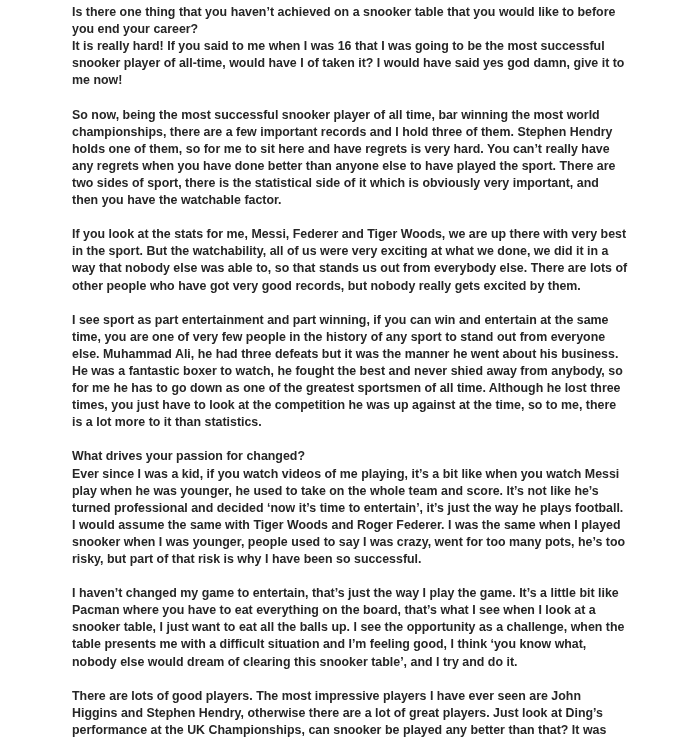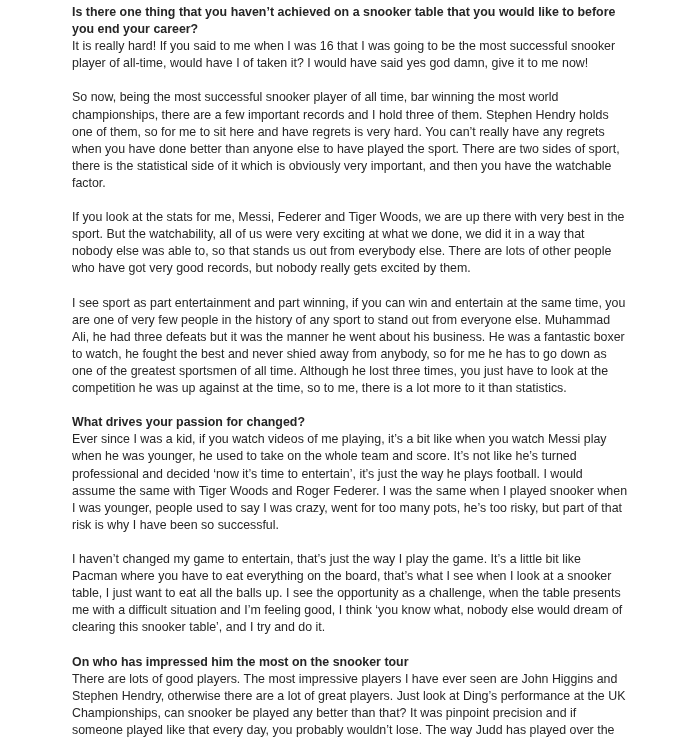--- a/index.html
+++ b/index.html
@@ -31,21 +31,21 @@
     text-align: left;
     letter-spacing: 0.0px;
     word-spacing: 0.05px;
   }
   .heading {
     font-weight: bold;
     font-size: 12.4px;
     line-height: 17.1px;
   }
   .para {
-    font-weight: normal;
+    font-weight: bold;
   }
   .spacer {
     height: 17.1px;
   }
 </style>
 </head>
 <body style="color: rgb(38, 38, 38); background: rgb(255, 255, 255);">
 
 <div class="page" style="background: rgb(255, 255, 255);">
   <div class="doc-body" id="doc-body">
@@ -56,16 +56,15 @@
       <div class="spacer"></div>
       <div class="block para">If you look at the stats for me, Messi, Federer and Tiger Woods, we are up there with very best in the sport. But the watchability, all of us were very exciting at what we done, we did it in a way that nobody else was able to, so that stands us out from everybody else. There are lots of other people who have got very good records, but nobody really gets excited by them.</div>
       <div class="spacer"></div>
       <div class="block para">I see sport as part entertainment and part winning, if you can win and entertain at the same time, you are one of very few people in the history of any sport to stand out from everyone else. Muhammad Ali, he had three defeats but it was the manner he went about his business. He was a fantastic boxer to watch, he fought the best and never shied away from anybody, so for me he has to go down as one of the greatest sportsmen of all time. Although he lost three times, you just have to look at the competition he was up against at the time, so to me, there is a lot more to it than statistics.</div>
       <div class="spacer"></div>
       <div class="block heading">What drives your passion for changed?</div>
       <div class="block para">Ever since I was a kid, if you watch videos of me playing, it’s a bit like when you watch Messi play when he was younger, he used to take on the whole team and score. It’s not like he’s turned professional and decided ‘now it’s time to entertain’, it’s just the way he plays football. I would assume the same with Tiger Woods and Roger Federer. I was the same when I played snooker when I was younger, people used to say I was crazy, went for too many pots, he’s too risky, but part of that risk is why I have been so successful.</div>
       <div class="spacer"></div>
       <div class="block para">I haven’t changed my game to entertain, that’s just the way I play the game. It’s a little bit like Pacman where you have to eat everything on the board, that’s what I see when I look at a snooker table, I just want to eat all the balls up. I see the opportunity as a challenge, when the table presents me with a difficult situation and I’m feeling good, I think ‘you know what, nobody else would dream of clearing this snooker table’, and I try and do it.</div>
       <div class="spacer"></div>
-      <div class="block heading">On who has impressed him the most on the snooker tour</div>
       <div class="block para">There are lots of good players. The most impressive players I have ever seen are John Higgins and Stephen Hendry, otherwise there are a lot of great players. Just look at Ding’s performance at the UK Championships, can snooker be played any better than that? It was pinpoint precision and if someone played like that every day, you probably wouldn’t lose. The way Judd has played over the last 9-10 months, if he could continue playing like that for another 10 years, it would be fantastic to watch but the most difficult thing is sustaining it. Look at Selby, he was dominant for 4-5 years but now it looks like he’s kind of run his cause. Can he come back and repeat that for another 10 years? I’m not quite sure. It’s not easy to keep doing it, it’s ok every now and again to get inspired and dedicate yourself to it, but it’s whether you can do it for 10-15 years, that’s where the challenge lies.</div>
     </div>
 </div>
 
 </body></html>

